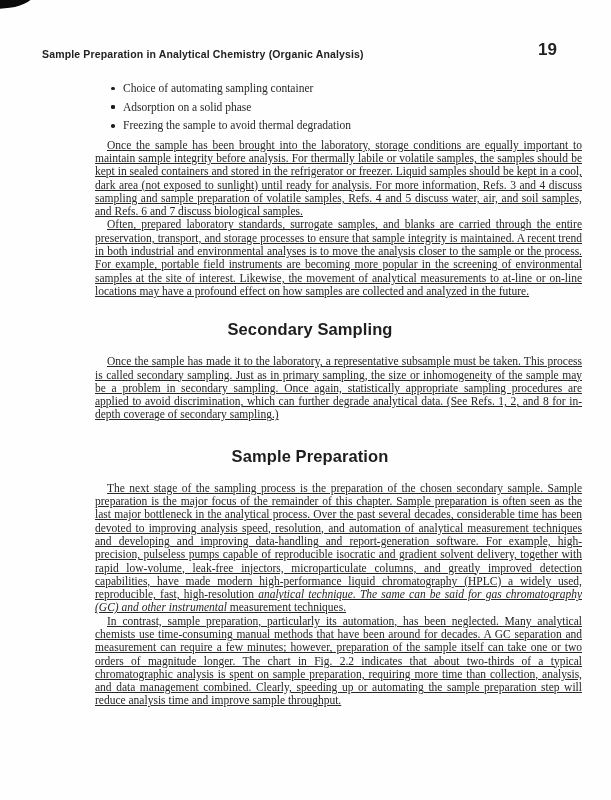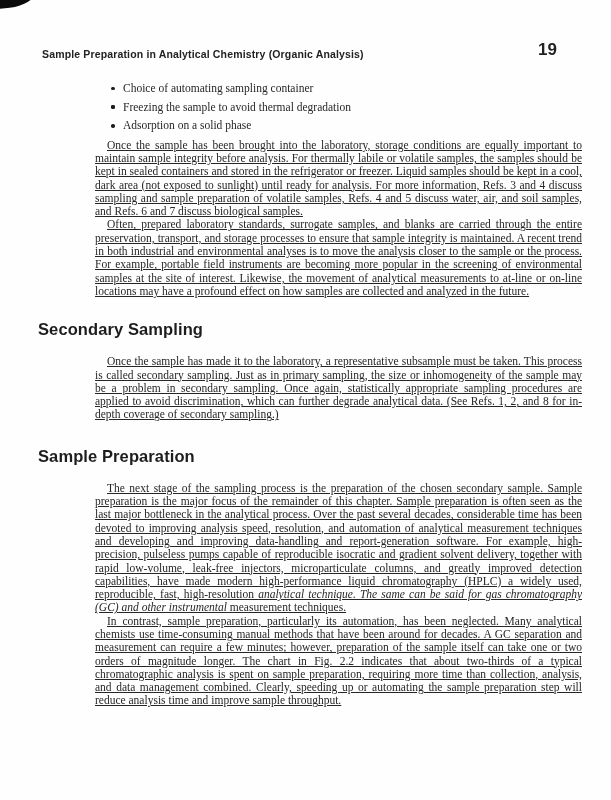--- a/index.html
+++ b/index.html
@@ -62,21 +62,21 @@
 
   h2.section-heading {
     font-family:"Liberation Sans", sans-serif;
     font-weight:600;
     font-size:16.5px;
     line-height:20px;
     letter-spacing:0.1px;
     color:#1d1d1d;
     margin-left:-57px;
     margin-bottom:8px;
-    text-align:left;
+    text-align:center;
   }
   h2.heading-1 { margin-top:21px; }
   h2.heading-2 { margin-top:24px; }
   .para-after-heading { margin-top:16px; }
   em.scan-italic { font-style:italic; }
 </style>
 </head>
 <body>
 
 <div class="page">
@@ -93,25 +93,25 @@
     <ul class="bullets">
       <li>
         <span class="bullet-dot"></span>
         <span>Choice of automating sampling container</span>
       </li>
       <li>
         <span class="bullet-dot"></span>
       </li>
       <li>
         <span class="bullet-dot"></span>
-        <span>Freezing the sample to avoid thermal degradation</span>
+        <span>Adsorption on a solid phase</span>
       </li>
       <li>
         <span class="bullet-dot"></span>
-        <span>Adsorption on a solid phase</span>
+        <span>Freezing the sample to avoid thermal degradation</span>
       </li>
     </ul>
 
     <p class="body-para">Once the sample has been brought into the laboratory, storage conditions are equally important to maintain sample integrity before analysis. For thermally labile or volatile samples, the samples should be kept in sealed containers and stored in the refrigerator or freezer. Liquid samples should be kept in a cool, dark area (not exposed to sunlight) until ready for analysis. For more information, Refs. 3 and 4 discuss sampling and sample preparation of volatile samples, Refs. 4 and 5 discuss water, air, and soil samples, and Refs. 6 and 7 discuss biological samples.</p>
 
     <p class="body-para">Often, prepared laboratory standards, surrogate samples, and blanks are carried through the entire preservation, transport, and storage processes to ensure that sample integrity is maintained. A recent trend in both industrial and environmental analyses is to move the analysis closer to the sample or the process. For example, portable field instruments are becoming more popular in the screening of environmental samples at the site of interest. Likewise, the movement of analytical measurements to at-line or on-line locations may have a profound effect on how samples are collected and analyzed in the future.</p>
 
     <h2 class="section-heading heading-1">Secondary Sampling</h2>
 
     <p class="body-para para-after-heading">Once the sample has made it to the laboratory, a representative subsample must be taken. This process is called secondary sampling. Just as in primary sampling, the size or inhomogeneity of the sample may be a problem in secondary sampling. Once again, statistically appropriate sampling procedures are applied to avoid discrimination, which can further degrade analytical data. (See Refs. 1, 2, and 8 for in-depth coverage of secondary sampling.)</p>

